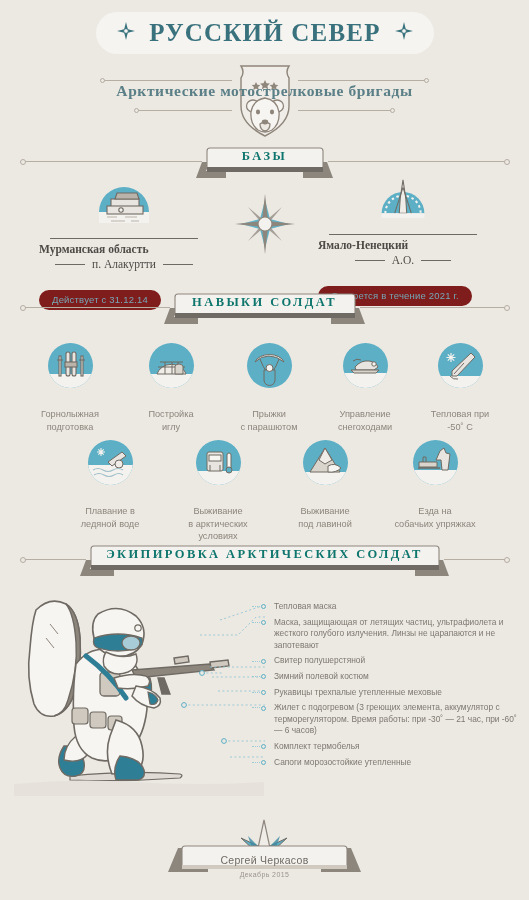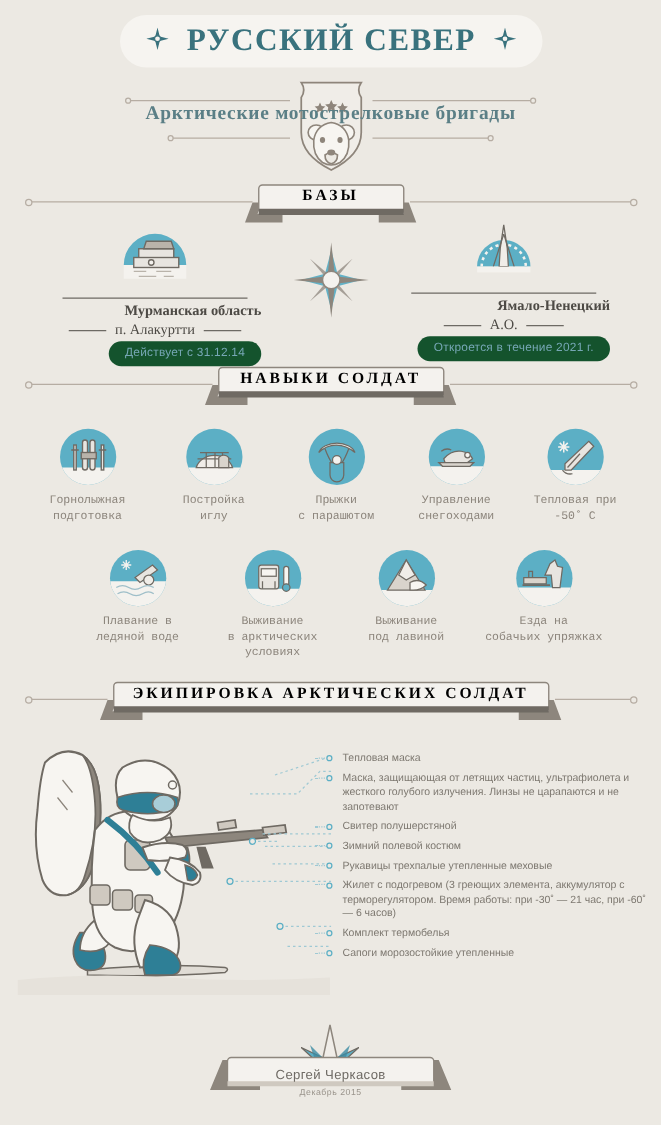--- a/index.html
+++ b/index.html
@@ -48,57 +48,57 @@
   .ribbon .rail { position: absolute; top: 17px; height: 1px; background: #b6ada3; }
   .ribbon .rail-dot {
     position: absolute; top: 14.5px; width: 6px; height: 6px; border-radius: 50%;
     border: 1px solid #b6ada3; background: #ece9e3;
   }
   .ribbon svg { position: absolute; top: 0; left: 0; }
   .ribbon .ribbon-label {
     position: absolute; top: 0; left: 0; width: 529px; height: 25px;
     display: flex; align-items: center; justify-content: center;
     font-family: "Liberation Serif", serif; font-weight: bold;
-    font-size: 12.5px; letter-spacing: 2.4px; color: #000000;
-  }
-
-  
-  .base-col { position: absolute; width: 170px; text-align: right; }
+    font-size: 12.5px; letter-spacing: 2.4px; color: #0f766e;
+  }
+
+  
+  .base-col { position: absolute; width: 170px; text-align: left; }
   .base-icon { width: 58px; height: 52px; margin: 0 auto; display: block; }
   .base-rule {
     width: 148px; height: 1px; background: #6d6a64; margin: 4px auto 0;
   }
   .base-name {
     font-family: "Liberation Serif", serif; font-weight: bold;
     font-size: 11.5px; color: #4d4a45; line-height: 15px; margin-top: 3px;
   }
   .base-name-2 {
     display: flex; align-items: center; justify-content: center; gap: 7px;
     font-family: "Liberation Serif", serif; font-weight: normal;
     font-size: 11.5px; color: #4d4a45; margin-top: 1px;
   }
   .base-name-2::before, .base-name-2::after {
     content: ""; width: 30px; height: 1px; background: #6d6a64;
   }
   .badge {
-    display: inline-block; margin-top: 3px; padding: 4px 13px 5px;
-    background: #14532d; border-radius: 11px;
+    display: inline-block; margin-top: 20px; padding: 4px 13px 5px;
+    background: #7f1d1d; border-radius: 11px;
     font-size: 9.5px; color: #76a7b5; letter-spacing: 0.2px;
   }
   .compass { position: absolute; left: 233px; top: 192px; width: 64px; height: 64px; }
 
   
   .skill { position: absolute; width: 104px; text-align: center; }
   .skill-circle {
     width: 45px; height: 45px; border-radius: 50%; margin: 0 auto;
     background: #5cafc5; overflow: hidden; position: relative;
   }
   .skill-circle svg { display: block; }
   .skill-label {
-    margin-top: 6px; font-size: 9.2px; color: #8c857c; line-height: 12.5px; font-family: Liberation Mono, monospace;
+    margin-top: 20px; font-size: 9.2px; color: #8c857c; line-height: 12.5px;
   }
 
   
   .soldier { position: absolute; left: 14px; top: 586px; width: 250px; height: 215px; }
   .eq-list { position: absolute; left: 258px; top: 601px; width: 262px; }
   .eq-item {
     position: relative; padding-left: 16px; margin-bottom: 4px;
     font-size: 8.4px; color: #7d7870; line-height: 11.6px;
   }
   .eq-item .bullet {

